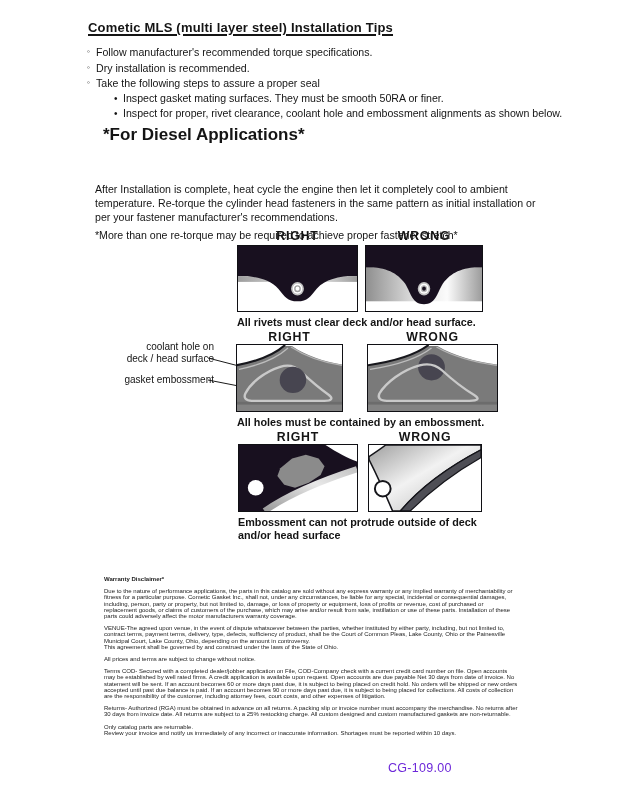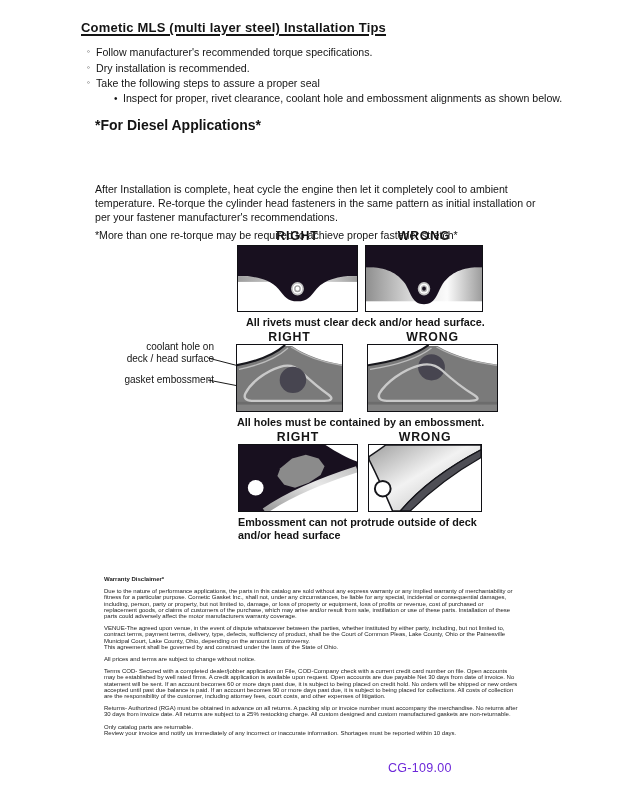--- a/index.html
+++ b/index.html
@@ -1,43 +1,43 @@
 <!DOCTYPE html>
 <html><head>
 <meta charset="utf-8">
 <style>
   html,body{margin:0;padding:0;background:#fff;}
   .page{position:relative;width:618px;height:800px;background:#ffffff;overflow:hidden;
         font-family:"Liberation Sans",sans-serif;color:#141414;}
 
-  .title{position:absolute;left:81px;top:20px;margin:0;font-size:13px;font-weight:bold;
+  .title{position:absolute;left:88px;top:20px;margin:0;font-size:13px;font-weight:bold;
          letter-spacing:.2px;text-decoration:underline;text-decoration-thickness:1.5px;text-underline-offset:2px;}
 
   .bullets{position:absolute;left:87px;top:44px;font-size:10.6px;line-height:15px;width:480px;}
   .b{white-space:nowrap;}
   .b .mk{display:inline-block;width:9px;}
   .lvl1 .mk{font-size:8px;vertical-align:1.5px;}
   .lvl2{padding-left:27px;}
   .lvl2 .mk{font-size:10px;}
 
-  .heading{position:absolute;left:95px;top:117px;margin:0;font-size:14px;font-weight:bold;}
+  .heading{position:absolute;left:95px;top:117px;margin:8px;font-size:17px;font-weight:bold;}
   .para{position:absolute;left:95px;width:450px;font-size:10.6px;line-height:14px;}
   #p1{top:136px;}
   #p2{top:171px;}
   #p3{top:217px;}
 
   .dlabel{position:absolute;font-size:12.3px;font-weight:bold;letter-spacing:.8px;text-align:center;}
   .dbox{position:absolute;border:1.7px solid #101014;box-sizing:border-box;background:#fff;}
   .dbox svg{display:block;width:100%;height:100%;}
   .caption{position:absolute;font-size:10.8px;font-weight:bold;line-height:12.5px;}
 
   
   #d1r-label{left:237px;top:229px;width:121px;} #d1w-label{left:365px;top:229px;width:118px;}
   #d1r-box{left:237px;top:245px;width:121px;height:67px;} #d1w-box{left:365px;top:245px;width:118px;height:67px;}
-  #d1-caption{left:246px;top:316px;}
+  #d1-caption{left:237px;top:316px;}
 
   
   #d2r-label{left:236px;top:330px;width:107px;} #d2w-label{left:367px;top:330px;width:131px;}
   #d2r-box{left:236px;top:344px;width:107px;height:68px;} #d2w-box{left:367px;top:344px;width:131px;height:68px;}
   #d2-caption{left:237px;top:416px;}
   .annot{position:absolute;font-size:10px;line-height:11.5px;text-align:right;width:118px;left:96px;}
   #annot-coolant{top:341px;}
   #annot-emboss{top:374px;}
   #leader-svg{position:absolute;left:200px;top:345px;width:112px;height:50px;}
 
@@ -57,20 +57,21 @@
 <body>
 
 <div class="page">
 
   <h1 class="title">Cometic MLS (multi layer steel) Installation Tips</h1>
 
   <div class="bullets">
     <div class="b lvl1"><span class="mk">◦</span><span>Follow manufacturer's recommended torque specifications.</span></div>
     <div class="b lvl1"><span class="mk">◦</span><span>Dry installation is recommended.</span></div>
     <div class="b lvl1"><span class="mk">◦</span><span>Take the following steps to assure a proper seal</span></div>
+    <div class="b lvl2"><span class="mk">•</span><span>Inspect gasket mating surfaces.  They must be smooth 50RA or finer.</span></div>
     <div class="b lvl2"><span class="mk">•</span><span>Inspect for proper, rivet clearance, coolant hole and embossment alignments as shown below.</span></div>
   </div>
 
   <h2 class="heading">*For Diesel Applications*</h2>
   <p class="para" id="p2">After Installation is complete, heat cycle the engine then let it completely cool to ambient temperature. Re-torque the cylinder head fasteners in the same pattern as initial installation or per your fastener manufacturer's recommendations.</p>
   <p class="para" id="p3">*More than one re-torque may be required to achieve proper fastener stretch*</p>
 
   <div class="dlabel" id="d1r-label">RIGHT</div>
   <div class="dlabel" id="d1w-label">WRONG</div>
 

